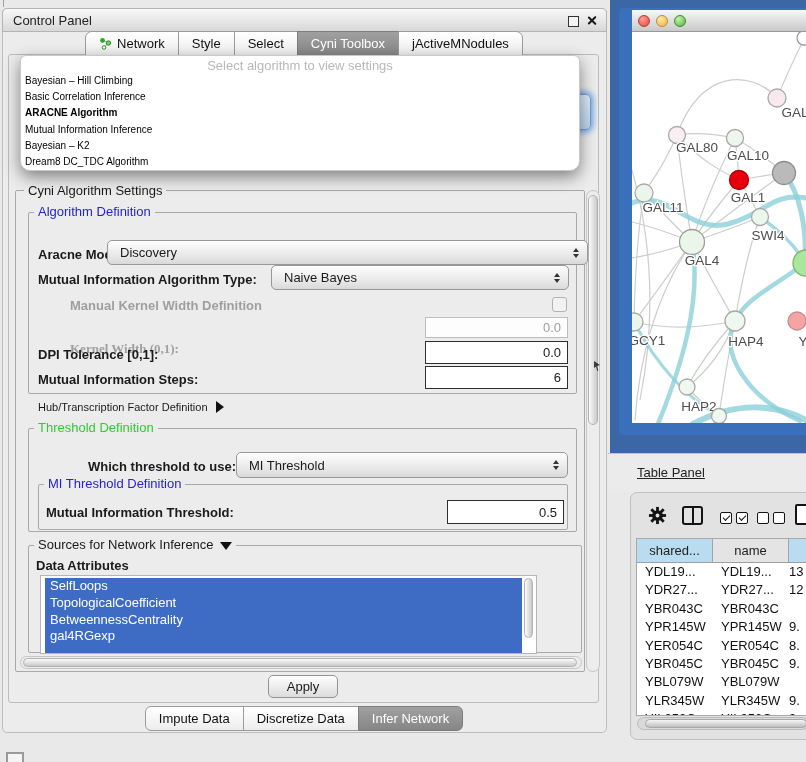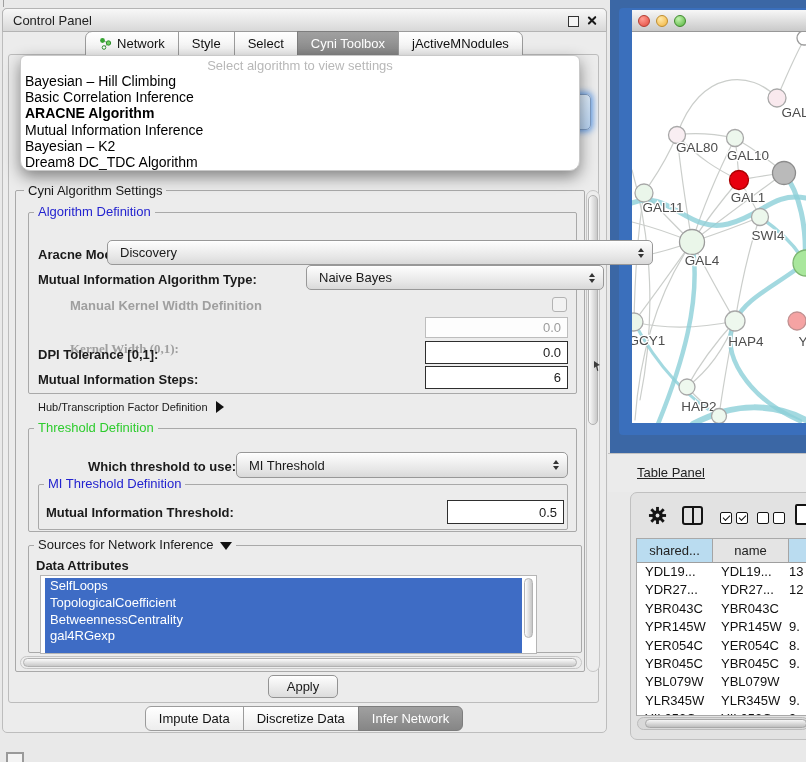--- a/index.html
+++ b/index.html
@@ -22,21 +22,21 @@
   .btabrow{position:absolute;left:0;top:706px;width:608px;display:flex;justify-content:center;z-index:20;}
   .btabrow .seg-item:first-child{border-radius:6px 0 0 6px;margin-left:0;}
   .btabrow .seg-item:last-child{border-radius:0 6px 6px 0;}
   .tabnet-icon{display:inline-flex;width:13px;height:13px;}
   
   .cp-card{position:absolute;left:8px;top:54px;width:591px;height:649px;background:#ececec;border:1px solid #bcbcbc;border-radius:3px;box-sizing:border-box;z-index:1;}
   
   .popup{position:absolute;left:20px;top:55px;width:560px;height:116px;background:#fff;border:1px solid #c9c9c9;border-radius:6px 6px 10px 10px;box-shadow:0 6px 16px rgba(0,0,0,.45);z-index:50;box-sizing:border-box;overflow:hidden;}
   .popup-prompt{position:absolute;left:0;top:2px;width:100%;text-align:center;color:#b8b8b8;font-size:13px;}
   .popup-list{position:absolute;left:4px;top:17px;right:4px;}
-  .popup-item{font-size:14px;line-height:16.2px;color:#000;white-space:nowrap;}
+  .popup-item{font-size:10px;line-height:16.2px;color:#000;white-space:nowrap;}
   .popup-item.bold{font-weight:bold;}
   
   .bg-combo{position:absolute;left:36px;top:162px;width:544px;height:28px;border:1px solid #ababab;border-radius:4px;background:#f3f3f3;z-index:5;display:flex;align-items:center;box-sizing:border-box;}
   .bg-combo span{color:#8d8d8d;padding-left:10px;font-size:13px;}
   .glow-frag{position:absolute;left:562px;top:94px;width:27px;height:34px;border:1px solid #7d9cc4;border-radius:5px;background:linear-gradient(#dcebfa,#b9d4f2);box-shadow:0 0 6px 2px rgba(96,156,233,.95);z-index:4;}
   
   .gb{position:absolute;border:1px solid #a9a9a9;border-radius:2px;box-sizing:border-box;z-index:10;}
   .gb-title{position:absolute;background:#ececec;padding:0 4px;font-size:13px;line-height:14px;z-index:12;white-space:nowrap;}
   .t-blue{color:var(--title-blue);} .t-green{color:var(--title-green);}
   .lbl{position:absolute;font-size:13px;font-weight:bold;color:#1a1a1a;white-space:nowrap;z-index:11;}
@@ -160,30 +160,30 @@
   <div class="gb" style="left:15px;top:190px;width:570px;height:482px;"></div>
   <span class="gb-title" style="left:24px;top:184px;">Cyni Algorithm Settings</span>
   <div class="sb-track" style="left:586px;top:190px;width:14px;height:482px;">
     <div class="sb-thumb" style="left:1px;top:4px;width:10px;height:230px;"></div>
   </div>
 
   <div class="gb" style="left:28px;top:212px;width:549px;height:182px;"></div>
   <span class="gb-title t-blue" style="left:34px;top:205px;">Algorithm Definition</span>
 
   <span class="lbl" style="left:38px;top:247px;">Aracne Mode:</span>
-  <div class="combo" style="left:107px;top:240px;width:546px;">
+  <div class="combo" style="left:107px;top:240px;width:481px;">
     <span>Discovery</span>
     <span class="combo-arrows">
         <i class="up"></i>
         <i class="dn"></i>
       </span>
   </div>
 
   <span class="lbl" style="left:38px;top:272px;">Mutual Information Algorithm Type:</span>
-  <div class="combo" style="left:271px;top:265px;width:298px;margin-left:35px;">
+  <div class="combo" style="left:271px;top:265px;width:298px;">
     <span>Naive Bayes</span>
     <span class="combo-arrows">
         <i class="up"></i>
         <i class="dn"></i>
       </span>
   </div>
 
   <span class="lbl dis" style="left:38px;top:298px;">Manual Kernel Width Definition</span>
   <span class="checkbox" style="left:552px;top:297px;"></span>
 

